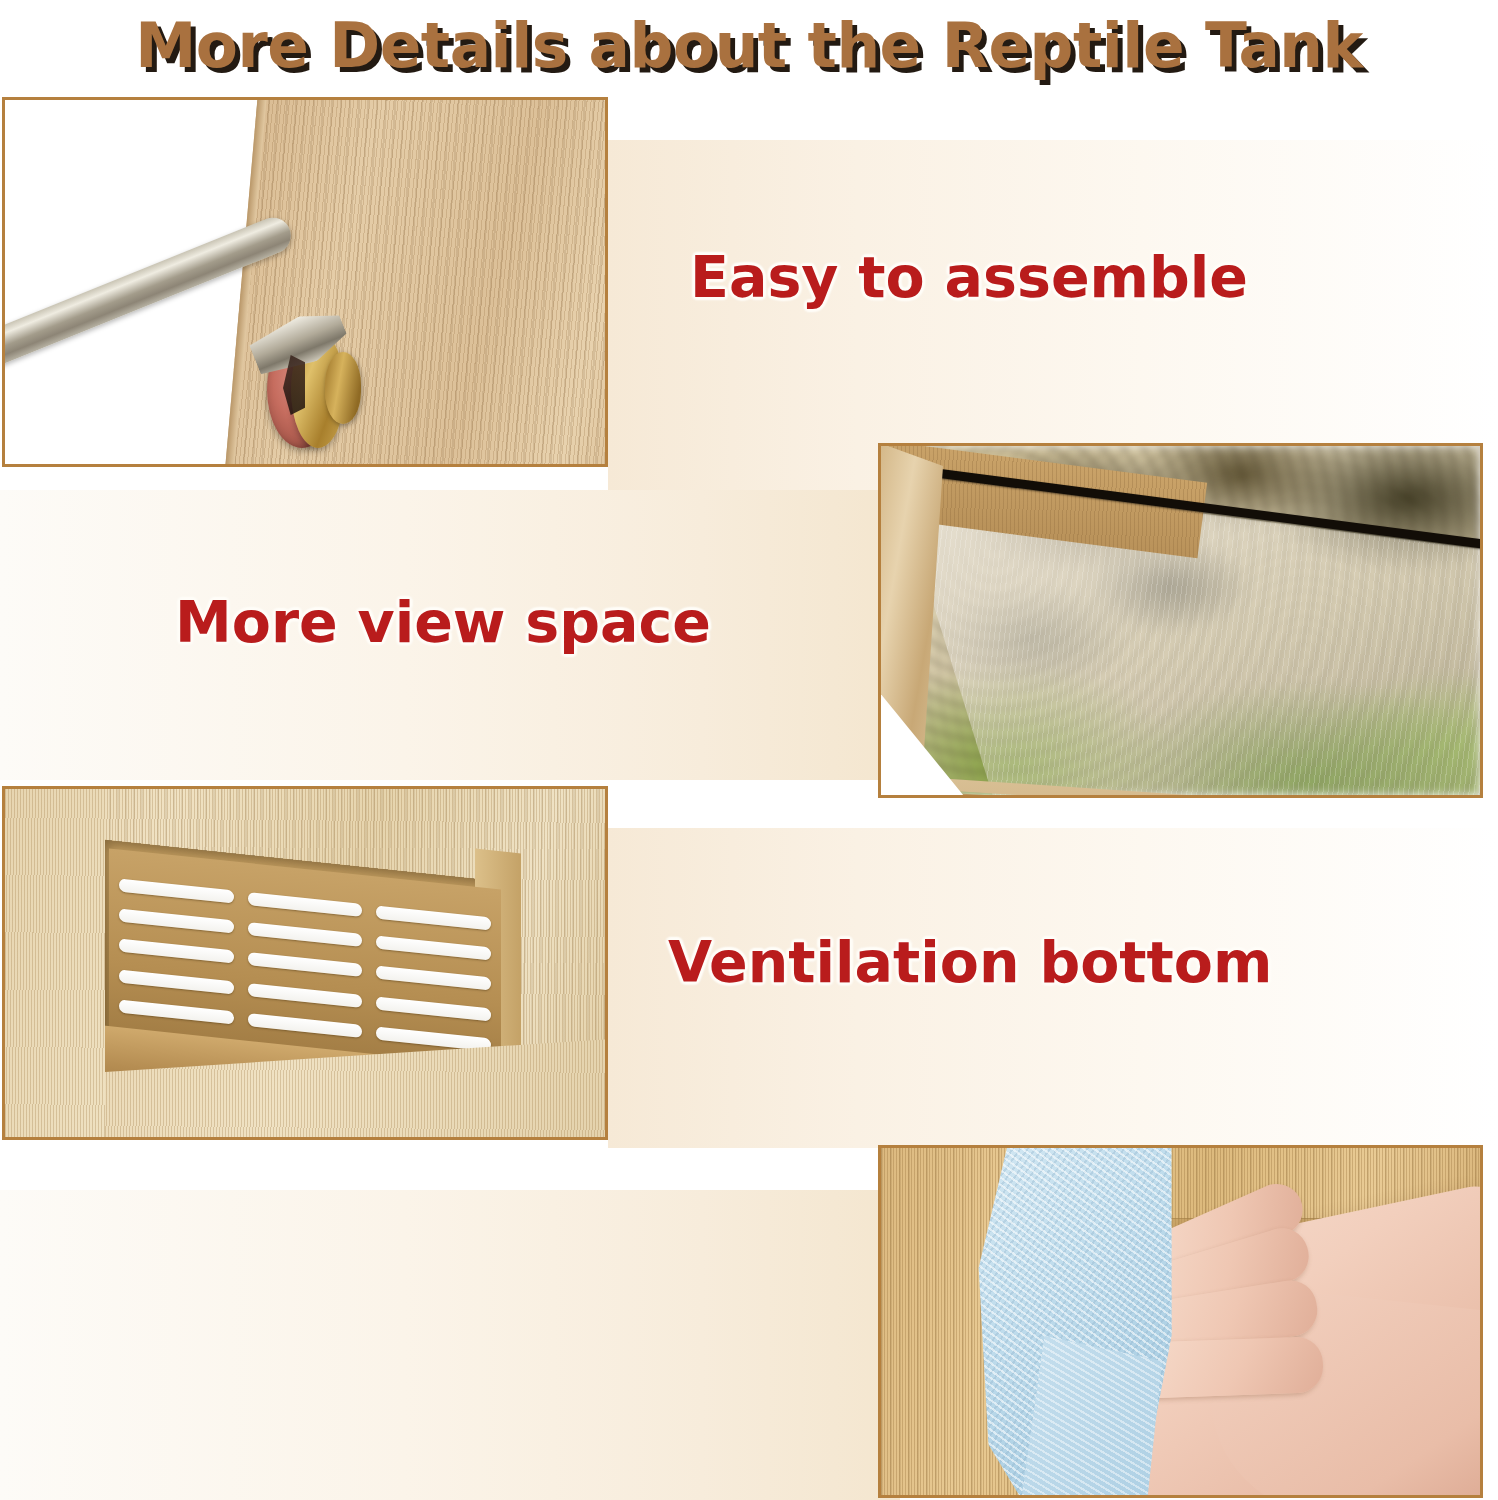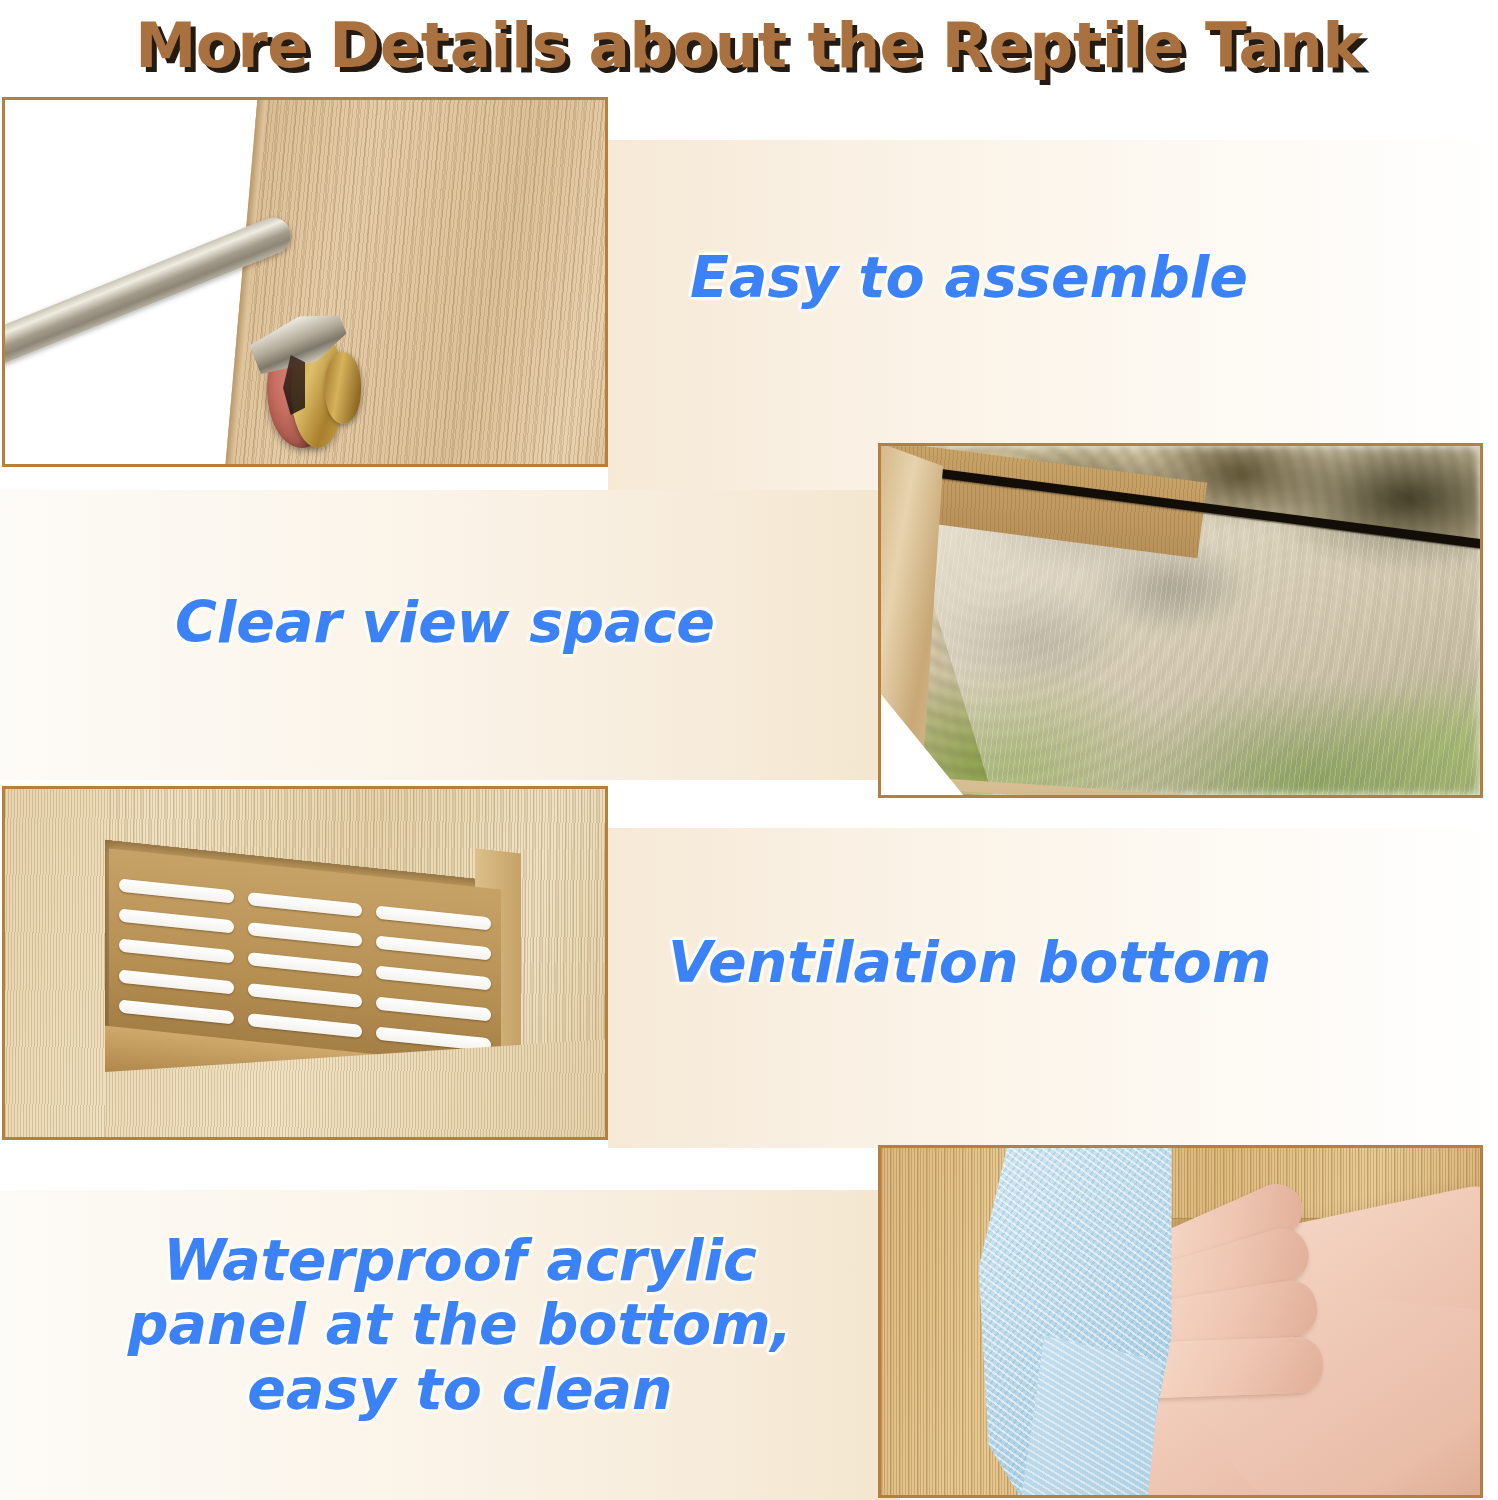--- a/index.html
+++ b/index.html
@@ -68,32 +68,31 @@
     z-index: 20;
     background: #ffffff;
   }
 
   
   .caption {
     position: absolute;
     z-index: 30;
     font-family: "DejaVu Sans", sans-serif;
     font-weight: bold;
-    color: #3b82f6;
+    color: #b91c1c;
     line-height: 1.13;
     text-shadow:
        3px  0   2px #fffdf8,
       -3px  0   2px #fffdf8,
        0    3px 2px #fffdf8,
        0   -3px 2px #fffdf8,
        2px  2px 2px #fffdf8,
       -2px  2px 2px #fffdf8,
        2px -2px 2px #fffdf8,
       -2px -2px 2px #fffdf8;
-    font-style: italic;
   }
   .cap-1 { left: 690px;  top: 245px;  font-size: 57px; }
   .cap-2 { left: 175px;  top: 590px;  font-size: 57px; }
   .cap-3 { left: 668px;  top: 930px;  font-size: 57px; }
   .cap-4 { left: 90px;   top: 1228px; font-size: 57px; width: 740px; text-align: center; }
 
   
   #photo-screw { left: 2px; top: 97px; width: 606px; height: 370px; }
   .p1-bg { position:absolute; inset:0; background:#ffffff; }
   .p1-panel {
@@ -390,21 +389,21 @@
     <div class="p2-acrylic"></div>
     <div class="p2-acryl-sheen"></div>
     <div class="p2-wood-top"></div>
     <div class="p2-darkband"></div>
     <div class="p2-frame-bottom2"></div>
     <div class="p2-frame-bottom"></div>
     <div class="p2-frame-left"></div>
     <div class="p2-white-wedge"></div>
   </div>
 
-  <div class="caption cap-2">Clear view space</div>
+  <div class="caption cap-2">More view space</div>
 
   <div class="photo" id="photo-vent">
     <div class="p3-wood"></div>
     <div class="p3-recess"></div>
     <div class="p3-lip-right"></div>
     <div class="p3-grille">
       <div class="p3-group">
         <div class="p3-slot"></div>
         <div class="p3-slot"></div>
         <div class="p3-slot"></div>
@@ -457,19 +456,14 @@
     <div class="p4-hand"></div>
     <div class="p4-wrist"></div>
     <div class="p4-finger p4-f1"></div>
     <div class="p4-finger p4-f2"></div>
     <div class="p4-finger p4-f3"></div>
     <div class="p4-finger p4-f4"></div>
     <div class="p4-cloth"></div>
     <div class="p4-cloth-fold"></div>
   </div>
 
-  <div class="caption cap-4">
-    <div>Waterproof acrylic</div>
-    <div>panel at the bottom,</div>
-    <div>easy to clean</div>
-  </div>
 
 </div>
 
 </body></html>

